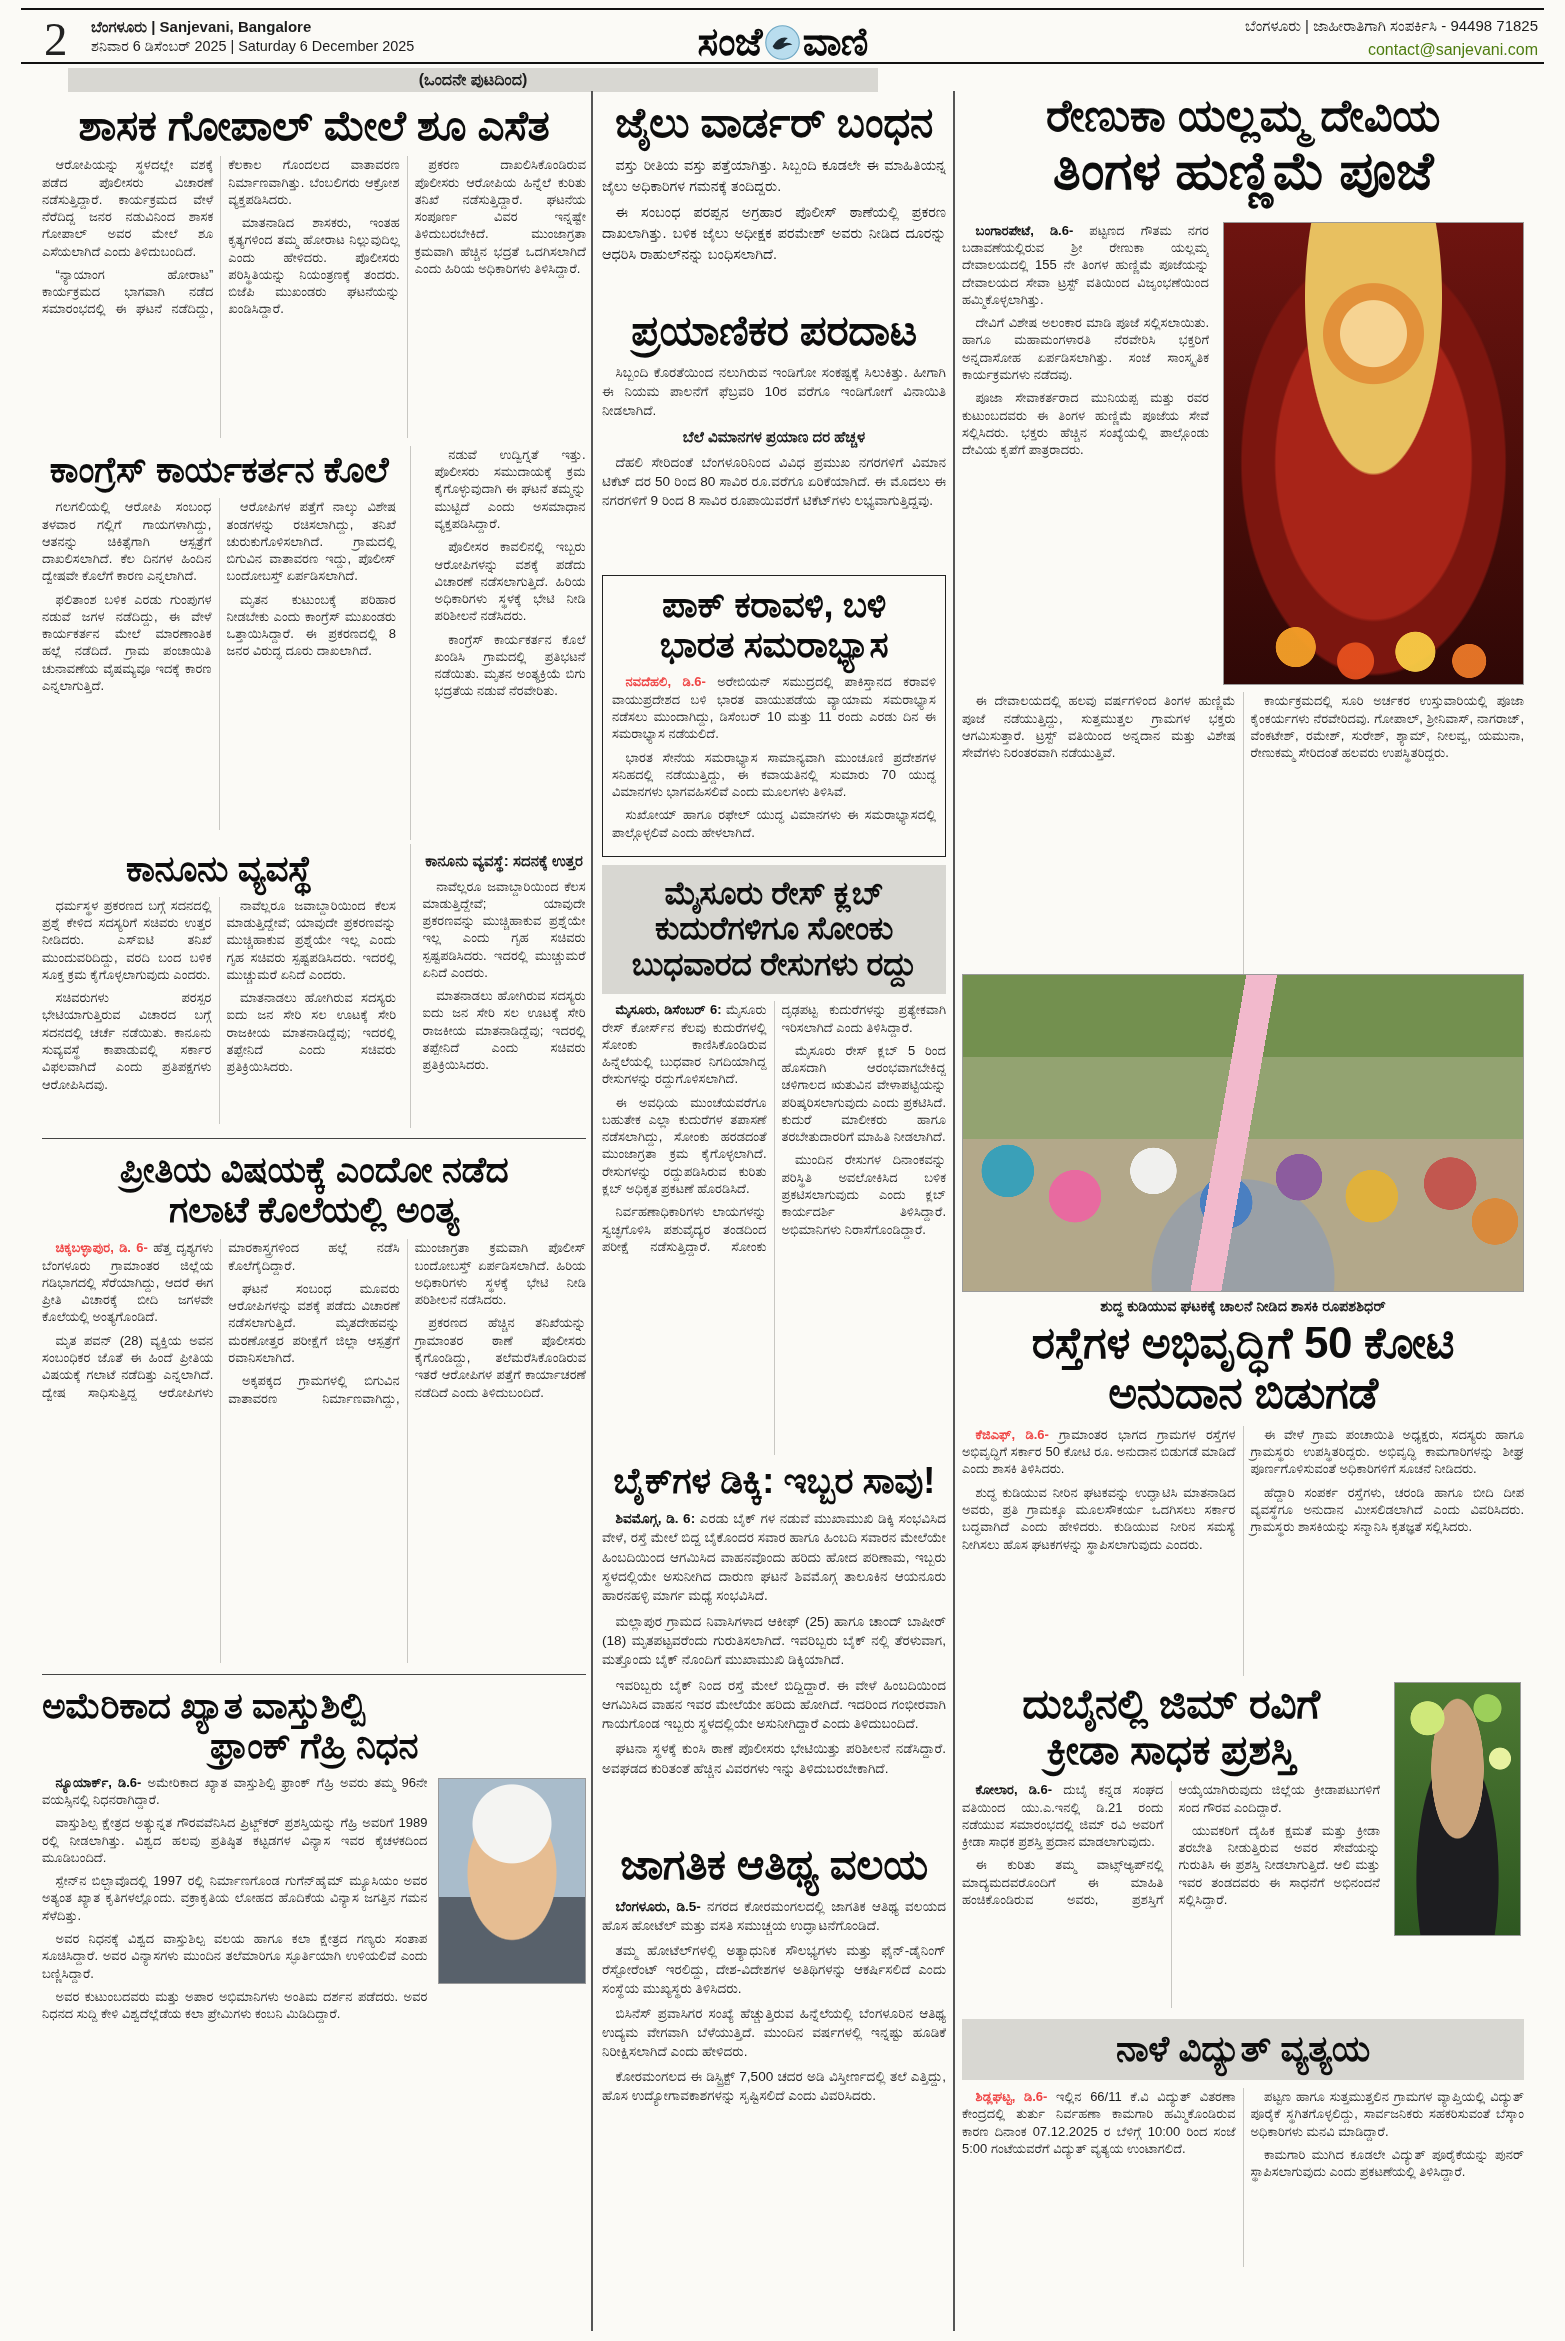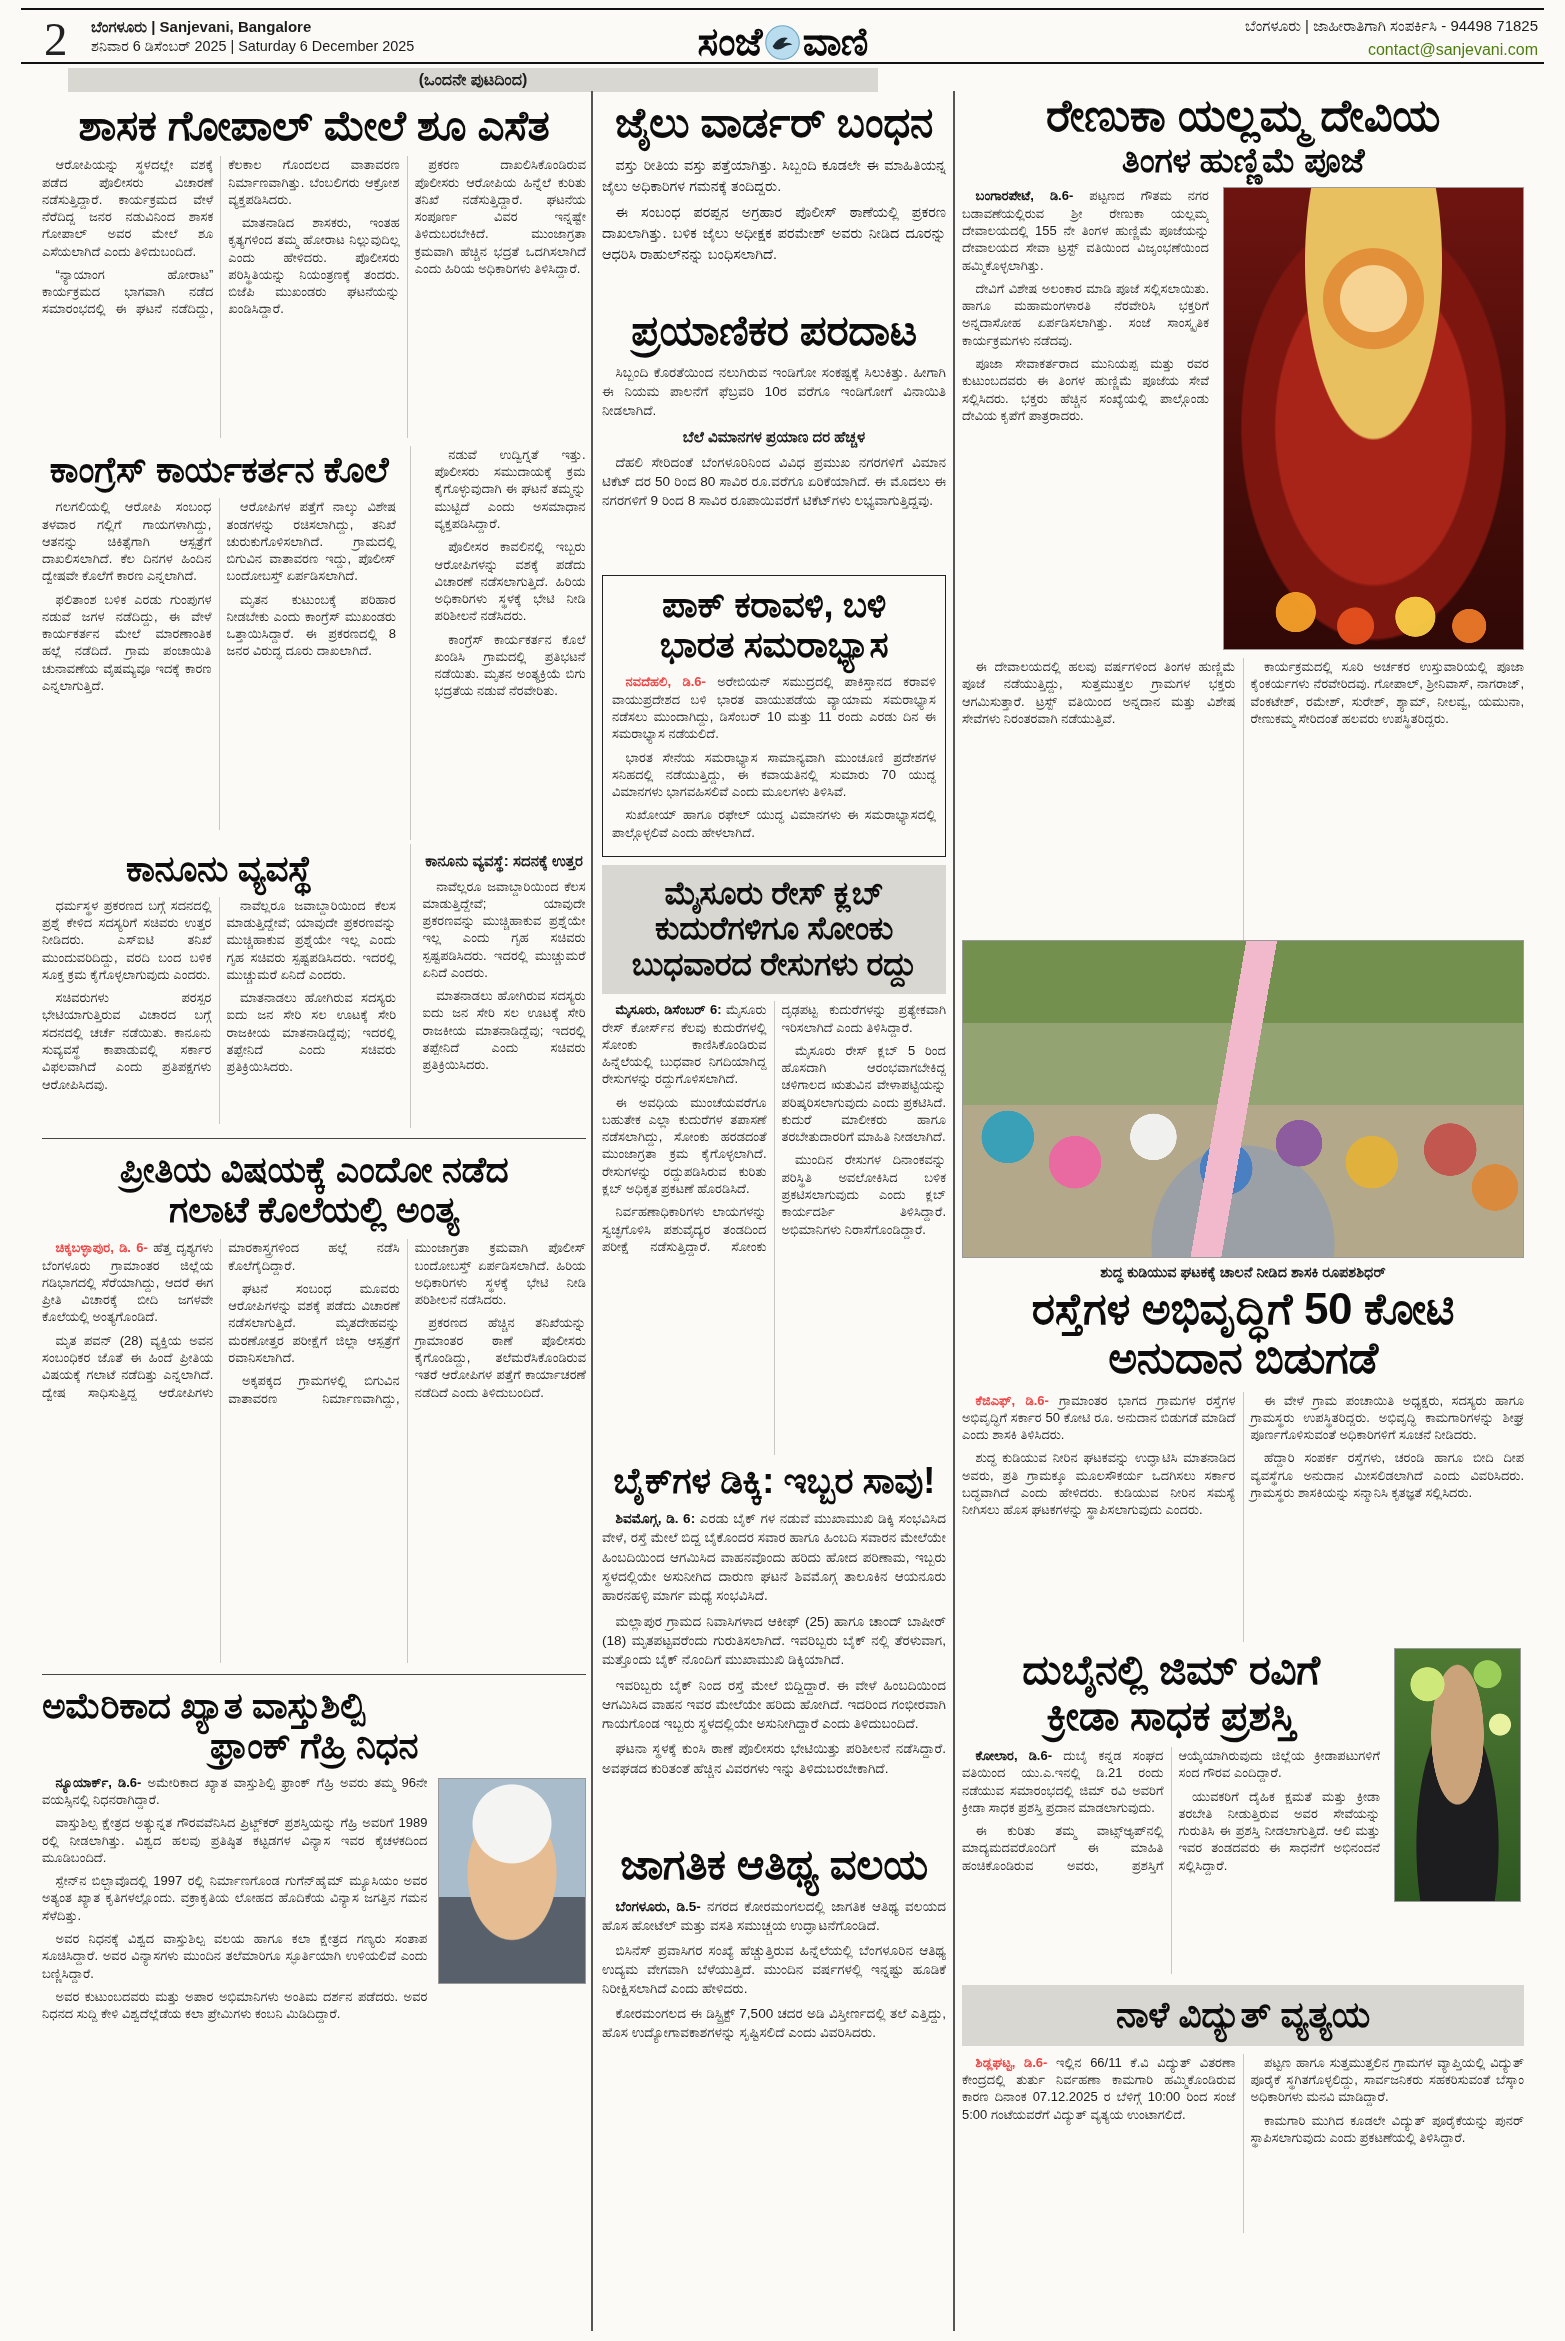--- a/index.html
+++ b/index.html
@@ -249,30 +249,31 @@
           <p class="bp">ಮಲ್ಲಾಪುರ ಗ್ರಾಮದ ನಿವಾಸಿಗಳಾದ ಆಕೀಫ್ (25) ಹಾಗೂ ಚಾಂದ್ ಬಾಷೀರ್ (18) ಮೃತಪಟ್ಟವರೆಂದು ಗುರುತಿಸಲಾಗಿದೆ. ಇವರಿಬ್ಬರು ಬೈಕ್ ನಲ್ಲಿ ತೆರಳುವಾಗ, ಮತ್ತೊಂದು ಬೈಕ್ ನೊಂದಿಗೆ ಮುಖಾಮುಖಿ ಡಿಕ್ಕಿಯಾಗಿದೆ.</p>
           <p class="bp">ಇವರಿಬ್ಬರು ಬೈಕ್ ನಿಂದ ರಸ್ತೆ ಮೇಲೆ ಬಿದ್ದಿದ್ದಾರೆ. ಈ ವೇಳೆ ಹಿಂಬದಿಯಿಂದ ಆಗಮಿಸಿದ ವಾಹನ ಇವರ ಮೇಲೆಯೇ ಹರಿದು ಹೋಗಿದೆ. ಇದರಿಂದ ಗಂಭೀರವಾಗಿ ಗಾಯಗೊಂಡ ಇಬ್ಬರು ಸ್ಥಳದಲ್ಲಿಯೇ ಅಸುನೀಗಿದ್ದಾರೆ ಎಂದು ತಿಳಿದುಬಂದಿದೆ.</p>
           <p class="bp">ಘಟನಾ ಸ್ಥಳಕ್ಕೆ ಕುಂಸಿ ಠಾಣೆ ಪೊಲೀಸರು ಭೇಟಿಯಿತ್ತು ಪರಿಶೀಲನೆ ನಡೆಸಿದ್ದಾರೆ. ಅವಘಡದ ಕುರಿತಂತೆ ಹೆಚ್ಚಿನ ವಿವರಗಳು ಇನ್ನು ತಿಳಿದುಬರಬೇಕಾಗಿದೆ.</p>
         </div>
     </div>
 
     <div class="hl hl-xl" style="margin:6px 0 9px">ಜಾಗತಿಕ ಆತಿಥ್ಯ ವಲಯ</div>
     <div class="body-txt" style="height:356px; font-size:13.6px; line-height:1.4">
       <p class="bp"><span class="dl-black">ಬೆಂಗಳೂರು, ಡಿ.5-</span> <span>ನಗರದ ಕೋರಮಂಗಲದಲ್ಲಿ ಜಾಗತಿಕ ಆತಿಥ್ಯ ವಲಯದ ಹೊಸ ಹೋಟೆಲ್ ಮತ್ತು ವಸತಿ ಸಮುಚ್ಚಯ ಉದ್ಘಾಟನೆಗೊಂಡಿದೆ.</span></p>
       <div>
+          <p class="bp">ತಮ್ಮ ಹೋಟೆಲ್‌ಗಳಲ್ಲಿ ಅತ್ಯಾಧುನಿಕ ಸೌಲಭ್ಯಗಳು ಮತ್ತು ಫೈನ್-ಡೈನಿಂಗ್ ರೆಸ್ಟೋರೆಂಟ್ ಇರಲಿದ್ದು, ದೇಶ-ವಿದೇಶಗಳ ಅತಿಥಿಗಳನ್ನು ಆಕರ್ಷಿಸಲಿದೆ ಎಂದು ಸಂಸ್ಥೆಯ ಮುಖ್ಯಸ್ಥರು ತಿಳಿಸಿದರು.</p>
           <p class="bp">ಬಿಸಿನೆಸ್ ಪ್ರವಾಸಿಗರ ಸಂಖ್ಯೆ ಹೆಚ್ಚುತ್ತಿರುವ ಹಿನ್ನೆಲೆಯಲ್ಲಿ ಬೆಂಗಳೂರಿನ ಆತಿಥ್ಯ ಉದ್ಯಮ ವೇಗವಾಗಿ ಬೆಳೆಯುತ್ತಿದೆ. ಮುಂದಿನ ವರ್ಷಗಳಲ್ಲಿ ಇನ್ನಷ್ಟು ಹೂಡಿಕೆ ನಿರೀಕ್ಷಿಸಲಾಗಿದೆ ಎಂದು ಹೇಳಿದರು.</p>
           <p class="bp">ಕೋರಮಂಗಲದ ಈ ಡಿಸ್ಟ್ರಿಕ್ಟ್ 7,500 ಚದರ ಅಡಿ ವಿಸ್ತೀರ್ಣದಲ್ಲಿ ತಲೆ ಎತ್ತಿದ್ದು, ಹೊಸ ಉದ್ಯೋಗಾವಕಾಶಗಳನ್ನು ಸೃಷ್ಟಿಸಲಿದೆ ಎಂದು ವಿವರಿಸಿದರು.</p>
         </div>
     </div>
   </div>
 
   <div class="sec sec-right">
 
     <div class="hl hl-xl" style="font-size:45px">ರೇಣುಕಾ ಯಲ್ಲಮ್ಮ ದೇವಿಯ</div>
-    <div class="hl hl-xl" style="font-size:34px; margin-bottom:8px">ತಿಂಗಳ ಹುಣ್ಣಿಮೆ ಪೂಜೆ</div>
+    <div class="hl hl-xl" style="font-size:53px; margin-bottom:21px">ತಿಂಗಳ ಹುಣ್ಣಿಮೆ ಪೂಜೆ</div>
 
     <div class="row">
       <div class="body-txt" style="width:247px; height:463px">
         <p class="bp"><span class="dl-black">ಬಂಗಾರಪೇಟೆ, ಡಿ.6-</span> <span>ಪಟ್ಟಣದ ಗೌತಮ ನಗರ ಬಡಾವಣೆಯಲ್ಲಿರುವ ಶ್ರೀ ರೇಣುಕಾ ಯಲ್ಲಮ್ಮ ದೇವಾಲಯದಲ್ಲಿ 155 ನೇ ತಿಂಗಳ ಹುಣ್ಣಿಮೆ ಪೂಜೆಯನ್ನು ದೇವಾಲಯದ ಸೇವಾ ಟ್ರಸ್ಟ್ ವತಿಯಿಂದ ವಿಜೃಂಭಣೆಯಿಂದ ಹಮ್ಮಿಕೊಳ್ಳಲಾಗಿತ್ತು.</span></p>
         <p class="bp">ದೇವಿಗೆ ವಿಶೇಷ ಅಲಂಕಾರ ಮಾಡಿ ಪೂಜೆ ಸಲ್ಲಿಸಲಾಯಿತು. ಹಾಗೂ ಮಹಾಮಂಗಳಾರತಿ ನೆರವೇರಿಸಿ ಭಕ್ತರಿಗೆ ಅನ್ನದಾಸೋಹ ಏರ್ಪಡಿಸಲಾಗಿತ್ತು. ಸಂಜೆ ಸಾಂಸ್ಕೃತಿಕ ಕಾರ್ಯಕ್ರಮಗಳು ನಡೆದವು.</p>
         <p class="bp">ಪೂಜಾ ಸೇವಾಕರ್ತರಾದ ಮುನಿಯಪ್ಪ ಮತ್ತು ರವರ ಕುಟುಂಬದವರು ಈ ತಿಂಗಳ ಹುಣ್ಣಿಮೆ ಪೂಜೆಯ ಸೇವೆ ಸಲ್ಲಿಸಿದರು. ಭಕ್ತರು ಹೆಚ್ಚಿನ ಸಂಖ್ಯೆಯಲ್ಲಿ ಪಾಲ್ಗೊಂಡು ದೇವಿಯ ಕೃಪೆಗೆ ಪಾತ್ರರಾದರು.</p>
       </div>
       <div class="photo deity-photo"></div>
     </div>
 

